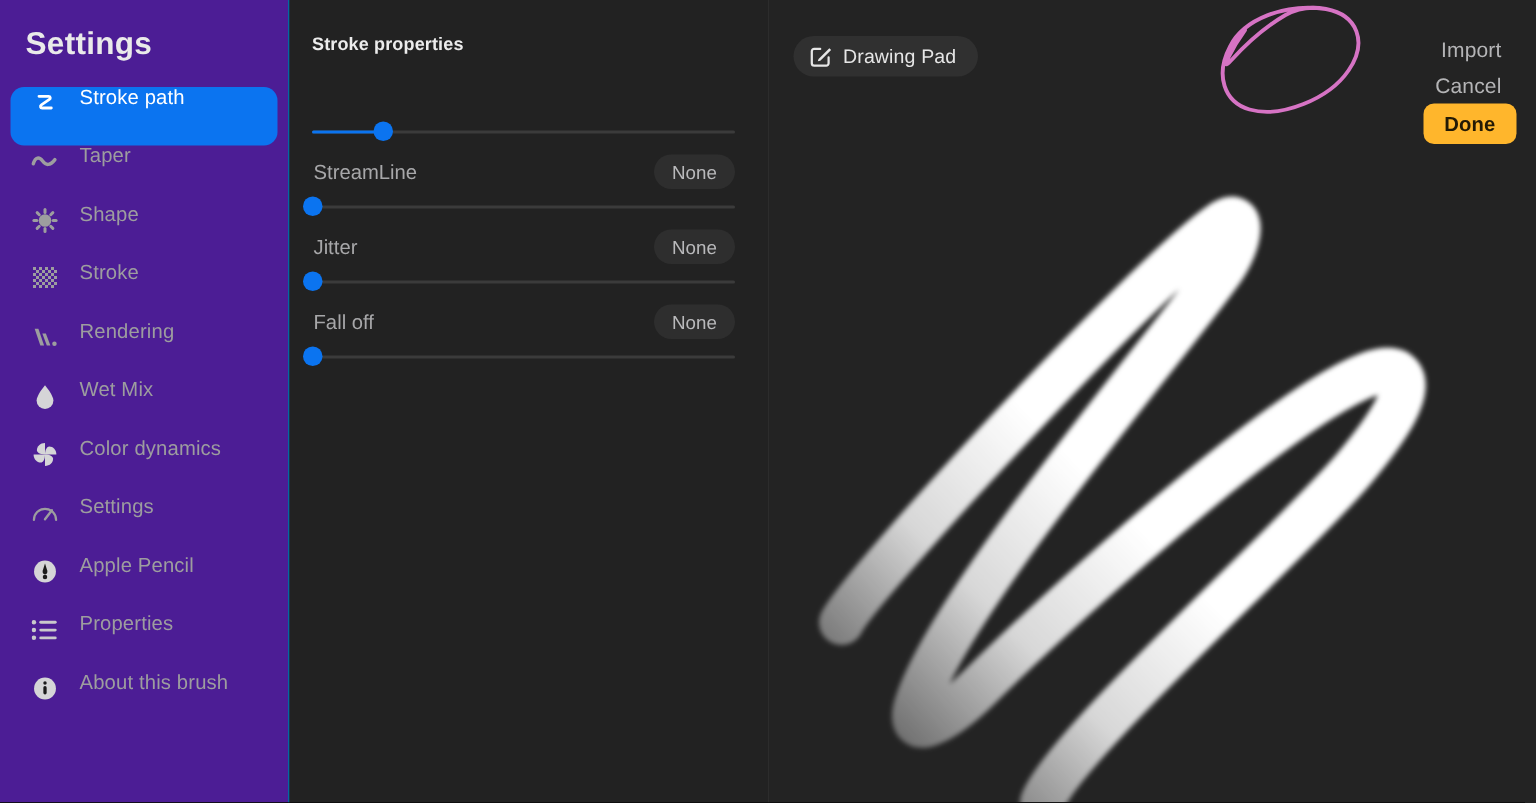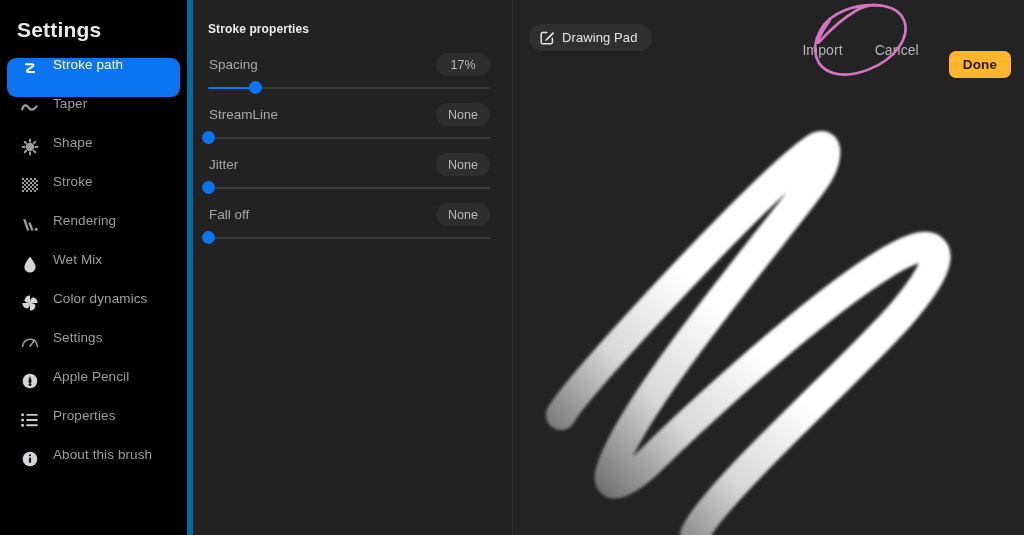--- a/index.html
+++ b/index.html
@@ -18,24 +18,24 @@
     overflow: hidden;
     background: #1c1c1c;
     display: flex;
   }
 
   
   #sidebar {
     position: relative;
     width: 193px;
     height: 100%;
-    background: #000000;
+    background: #4c1d95;
     box-sizing: border-box;
     flex: 0 0 193px;
-    border-right: 6px solid #0369a1;
+    border-right: 1px solid #0369a1;
   }
   #settings-title {
     position: absolute;
     left: 17px;
     top: 18px;
     font-size: 21px;
     font-weight: bold;
     color: #eaeaea;
     letter-spacing: 0.2px;
   }
@@ -204,41 +204,41 @@
     font-size: 13px;
     font-weight: normal;
     color: #e6e6e6;
     letter-spacing: 0.1px;
   }
   #top-actions {
     position: absolute;
     right: 13px;
     top: 21px;
     display: flex;
-    align-items: center;
-    gap: 12px;
+    align-items: flex-end;
+    gap: 0px;
+    flex-direction: column;
   }
   .action-link {
     font-size: 14px;
     color: #b4b4b6;
     padding: 4px 10px;
     cursor: pointer;
     letter-spacing: 0.1px;
   }
   #done-button {
     margin-left: 8px;
     background: #ffb62c;
     color: #231a05;
     font-size: 13.5px;
     font-weight: bold;
     border-radius: 7px;
     padding: 6px 14px;
     cursor: pointer;
     letter-spacing: 0.1px;
-    margin-top: 30px;
   }
   #brush-preview {
     position: absolute;
     left: 0;
     top: 0;
     width: 100%;
     height: 100%;
     pointer-events: none;
   }
   #annotation-layer {
@@ -421,24 +421,20 @@
       </div>
 
     </div>
   </div>
 
   <div id="props-panel">
     <div id="props-title">Stroke properties</div>
     <div id="slider-list">
 
       <div class="slider-group">
-        <div class="slider-head">
-          <div class="slider-label">Spacing</div>
-          <div class="slider-pill">17%</div>
-        </div>
         <div class="slider-track-wrap">
           <div class="slider-track"></div>
           <div class="slider-fill" style="width:17%"></div>
           <div class="slider-thumb" style="left:17%"></div>
         </div>
       </div>
 
       <div class="slider-group">
         <div class="slider-head">
           <div class="slider-label">StreamLine</div>

